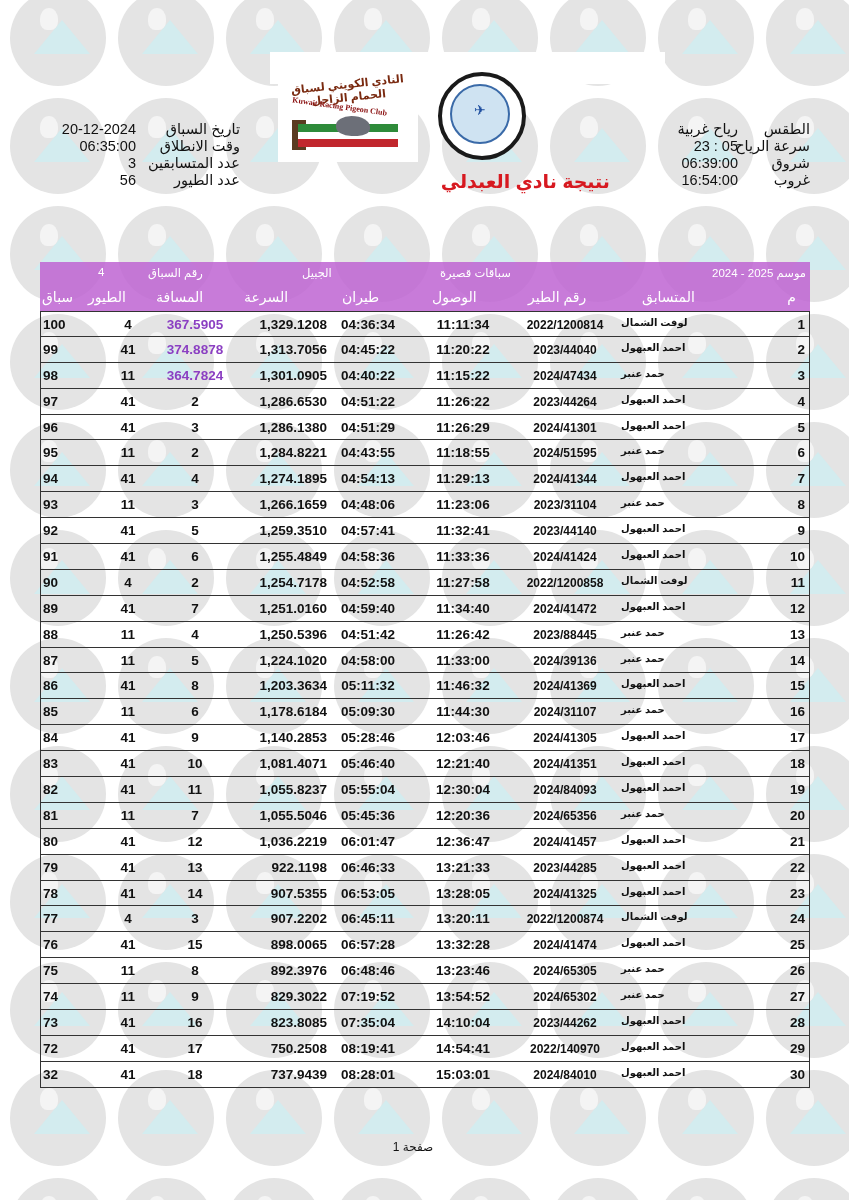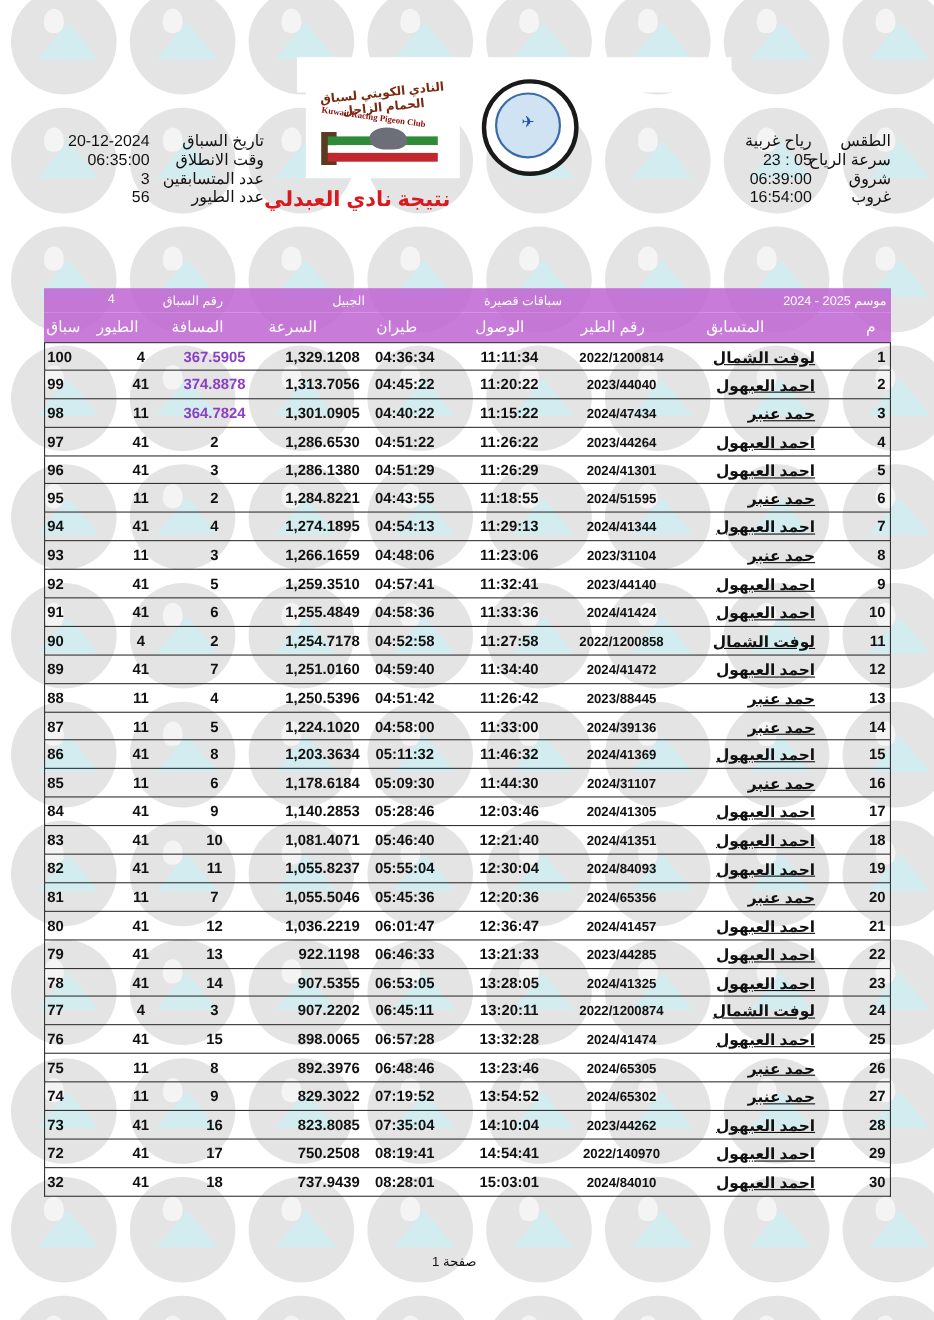--- a/index.html
+++ b/index.html
@@ -54,21 +54,21 @@
 
   .info { position: absolute; font-size: 14.5px; line-height: 17px; color: #111; }
   .info .row { position: relative; height: 17px; }
   .info-left { left: 40px; top: 121px; width: 200px; }
   .info-left .lab { position: absolute; right: 0; direction: rtl; }
   .info-left .val { position: absolute; right: 104px; }
   .info-right { left: 640px; top: 121px; width: 170px; }
   .info-right .lab { position: absolute; right: 0; direction: rtl; }
   .info-right .val { position: absolute; right: 72px; direction: ltr; }
 
-  .title { position: absolute; left: 240px; width: 370px; text-align: left; color: #d71920; font-weight: bold; direction: rtl; }
+  .title { position: absolute; left: 240px; width: 370px; text-align: right; color: #d71920; font-weight: bold; direction: rtl; }
   .t1 { top: 170px; font-size: 19px; }
   .t2 { top: 192px; font-size: 21px; }
   .t3 { top: 216px; font-size: 19px; }
 
   .table-wrap { position: absolute; left: 40px; top: 262px; width: 770px; }
   .hdr1, .hdr2 {
     position: relative; height: 22px; background: rgba(190, 100, 210, 0.85);
     color: #fff;
   }
   .hdr2 { height: 27px; }
@@ -84,21 +84,21 @@
   .row-t.first { border-top: 1.5px solid #333; }
   .row-t span { position: absolute; top: 5px; white-space: nowrap; }
   .c-pts { left: 2px; }
   .c-birds { left: 72px; width: 30px; text-align: center; }
   .c-dist { left: 108px; width: 92px; text-align: center; }
   .c-dist.purple { color: #8b3fc2; }
   .c-speed { left: 196px; width: 90px; text-align: right; }
   .c-flight { left: 288px; width: 78px; text-align: center; }
   .c-arr { left: 382px; width: 80px; text-align: center; }
   .c-ring { left: 468px; width: 112px; text-align: center; font-size: 12px; top: 6px !important; }
-  .c-name { left: 580px; width: 120px; text-align: right; direction: rtl; font-size: 14px; text-decoration: underline; }
+  .c-name { left: 580px; width: 120px; text-align: left; direction: rtl; font-size: 10px; }
   .c-rank { left: 724px; width: 40px; text-align: right; font-weight: bold; }
 
   .footer { position: absolute; left: 368px; top: 1140px; width: 90px; text-align: center; font-size: 12px; direction: rtl; }
 </style>
 </head>
 <body>
 
 <div class="wm-layer" id="wm">
     <div class="wm" style="left: 10px; top: -10px;"></div>
     <div class="wm" style="left: 118px; top: -10px;"></div>

